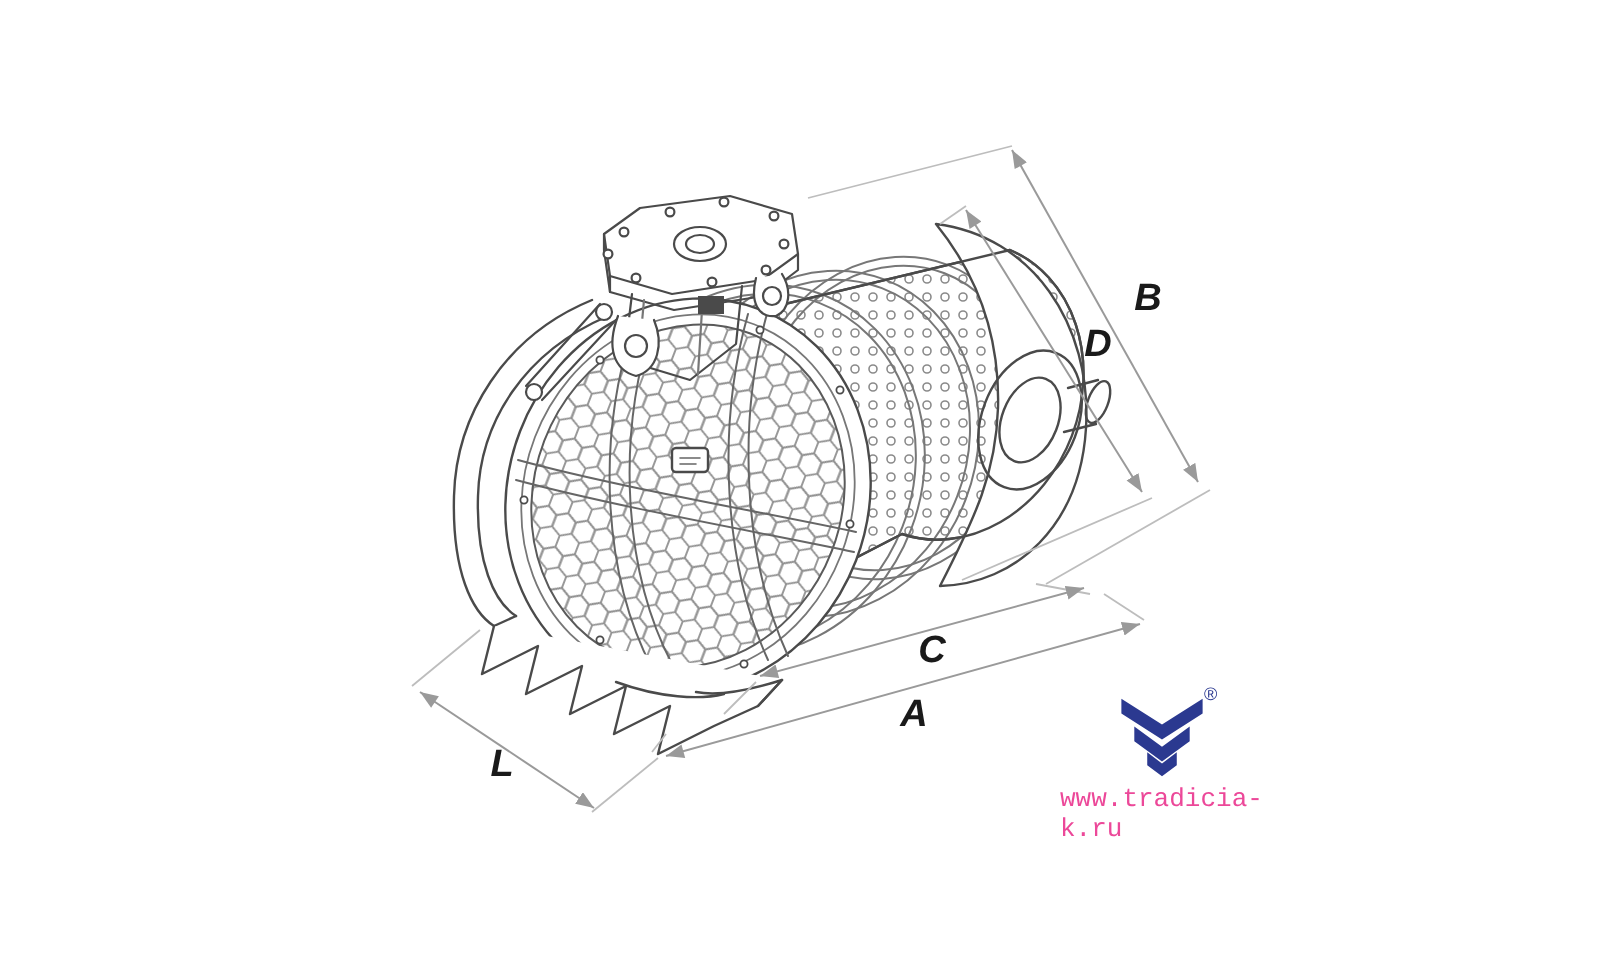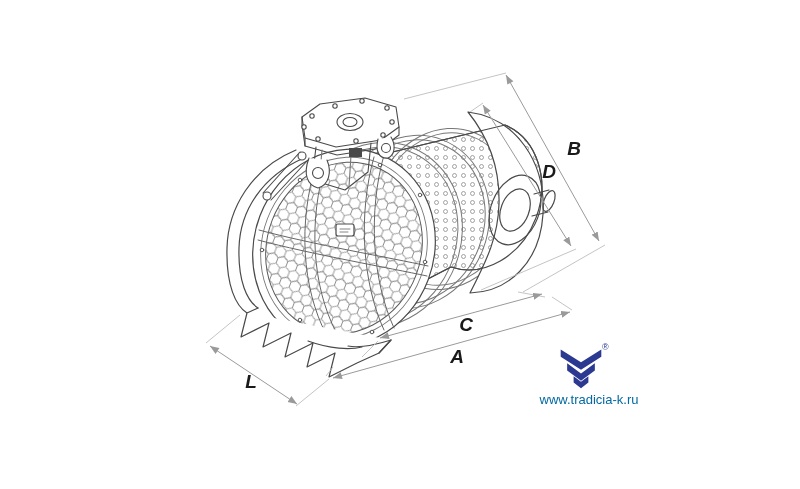--- a/index.html
+++ b/index.html
@@ -8,21 +8,21 @@
     font-family:"Liberation Sans",sans-serif;
   }
   .stage svg.main{position:absolute;left:0;top:0;}
   .dim-label{
     font-family:"Liberation Sans",sans-serif;
     font-style:italic;font-weight:bold;font-size:19px;fill:#1a1a1a;
   }
   .watermark{position:absolute;left:530px;top:342px;width:118px;}
   .logo-row{position:relative;width:52px;height:48px;margin-left:25px;}
   .reg{position:absolute;left:47px;top:0;font-size:9px;color:#2b3990;font-family:"Liberation Sans",sans-serif;}
-  .url{color:#0369a1;font-size:13px;text-align:center;margin-top:2px;font-family:Liberation Sans, sans-serif;}
+  .url{color:#ec4899;font-size:13px;text-align:left;margin-top:2px;font-family:Liberation Mono, monospace;}
 </style>
 </head>
 <body>
 
 <div class="stage">
 
   <svg class="main" width="800" height="489" viewBox="0 0 800 489">
     <defs>
       <pattern id="hexPat" patternUnits="userSpaceOnUse" width="10.4" height="18">
         <g stroke="#8f8f8f" stroke-width="0.9" fill="none">

